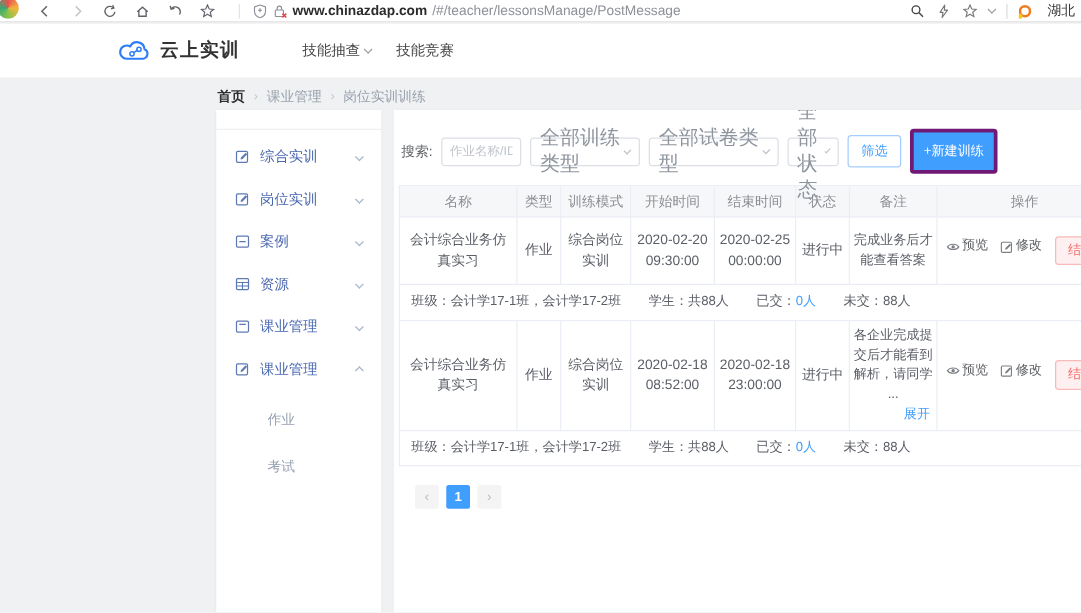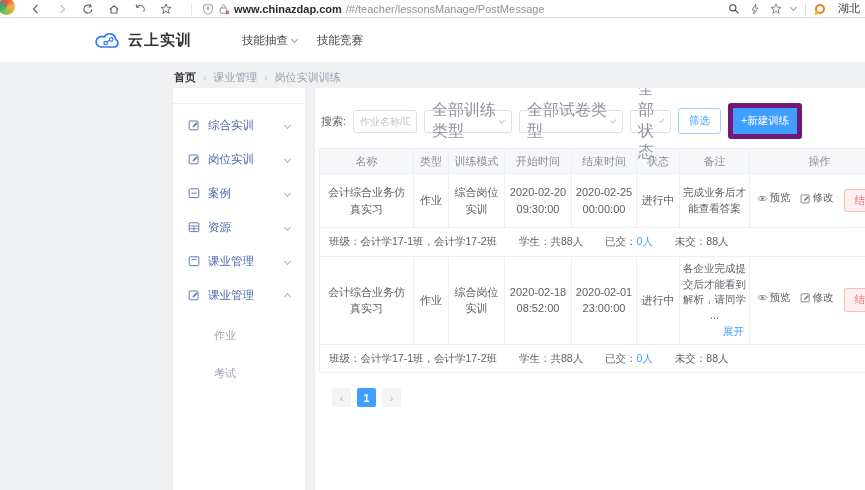--- a/index.html
+++ b/index.html
@@ -73,21 +73,21 @@
     padding:0 6px; font-size:10px; color:#606266; outline:none; font-family:inherit; }
   .search-input::placeholder { color:#c0c4cc; }
   .select { height:23px; border:1px solid #dcdfe6; border-radius:3px; display:flex;
     align-items:center; justify-content:center; padding:0 7px; font-size:16px;
     color:#8f959e; cursor:pointer; background:#fff; }
   .sel-w1 { width:88px; } .sel-w2 { width:104px; } .sel-w3 { width:41px; }
   .sel-chev { width:5px; height:5px; border-right:1px solid #c0c4cc; border-bottom:1px solid #c0c4cc;
     transform:rotate(45deg); margin-top:-2px; }
   .btn-filter { height:26px; padding:0 10px; background:#fff; border:1px solid #a3cdff;
     color:#409EFF; font-size:10.5px; border-radius:3px; cursor:pointer; font-family:inherit; }
-  .btn-create { height:36px; padding:0 8px; background:#409EFF; border:5px solid #701a75;
+  .btn-create { height:36px; padding:0 8px; background:#409EFF; border:3px solid #701a75;
     color:#fff; font-size:10.5px; border-radius:3px; cursor:pointer; font-family:inherit; }
 
   table.lessons { border-collapse:collapse; table-layout:fixed; width:570px; margin-top:9px;
     font-size:11px; }
   .lessons th { background:#f6f7f9; color:#8c8f94; font-weight:normal; height:25px;
     border:1px solid #ebeef5; padding:2px; }
   .lessons td { border:1px solid #ebeef5; color:#5a5e66; text-align:center;
     vertical-align:middle; padding:4px 3px; line-height:1.5; }
   .row-main td { height:54px; }
   .row-main2 td { height:62px; }
@@ -413,21 +413,21 @@
             <span class="meta-group"><span>学生：</span><span>共88人</span></span>
             <span class="meta-group"><span>已交：</span><span class="meta-blue">0人</span></span>
             <span class="meta-group"><span>未交：</span><span>88人</span></span>
           </td>
         </tr>
         <tr class="row-main2">
           <td>会计综合业务仿真实习</td>
           <td>作业</td>
           <td>综合岗位实训</td>
           <td>2020-02-18 08:52:00</td>
-          <td>2020-02-01 23:00:00</td>
+          <td>2020-02-18 23:00:00</td>
           <td class="cell-status">进行中</td>
           <td class="cell-remark">
             <span>各企业完成提交后才能看到解析，请同学 ...</span>
             <span class="expand-link">展开</span>
           </td>
           <td class="cell-ops">
             <span class="op-link">
                 <svg class="i">
                   <use href="#s-eye"></use>
                 </svg>

